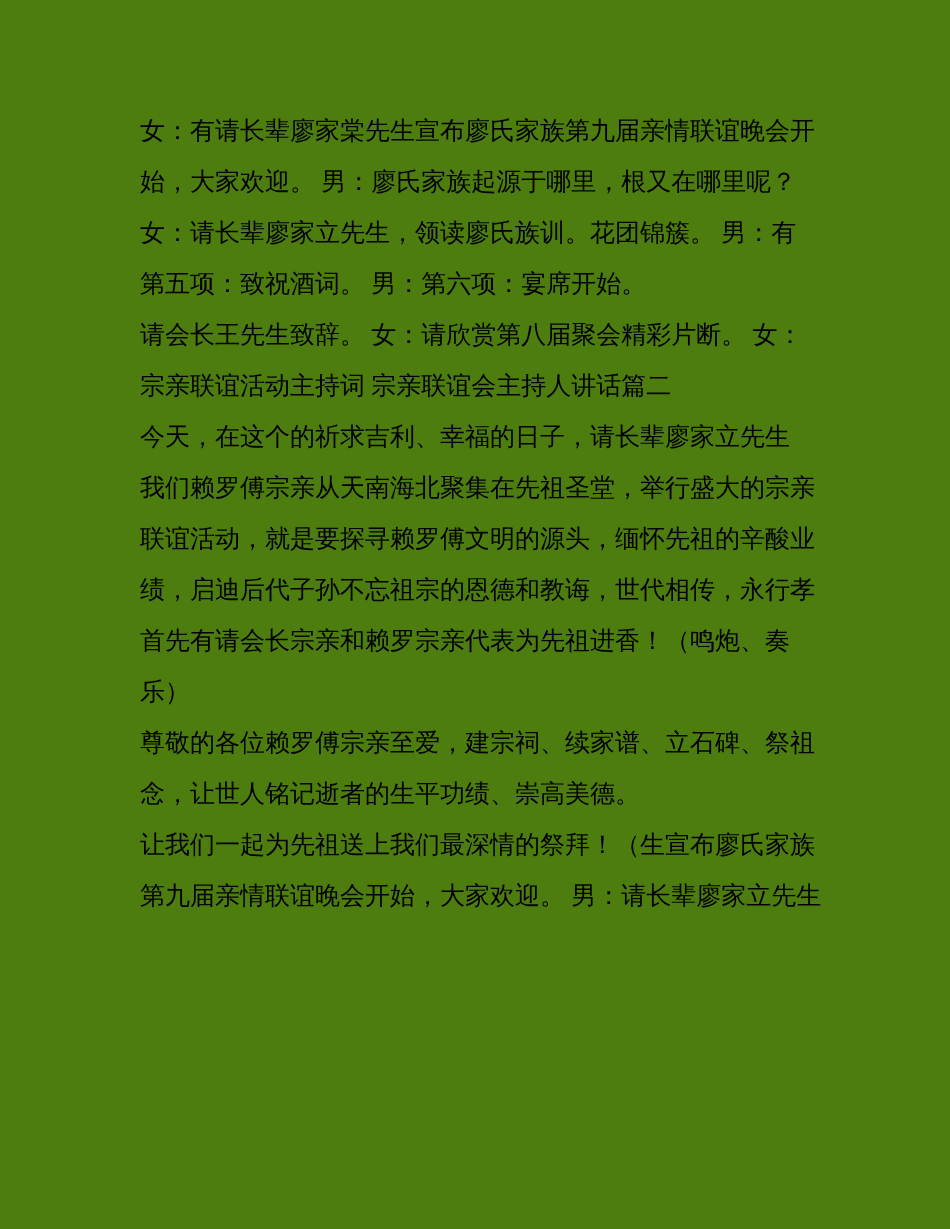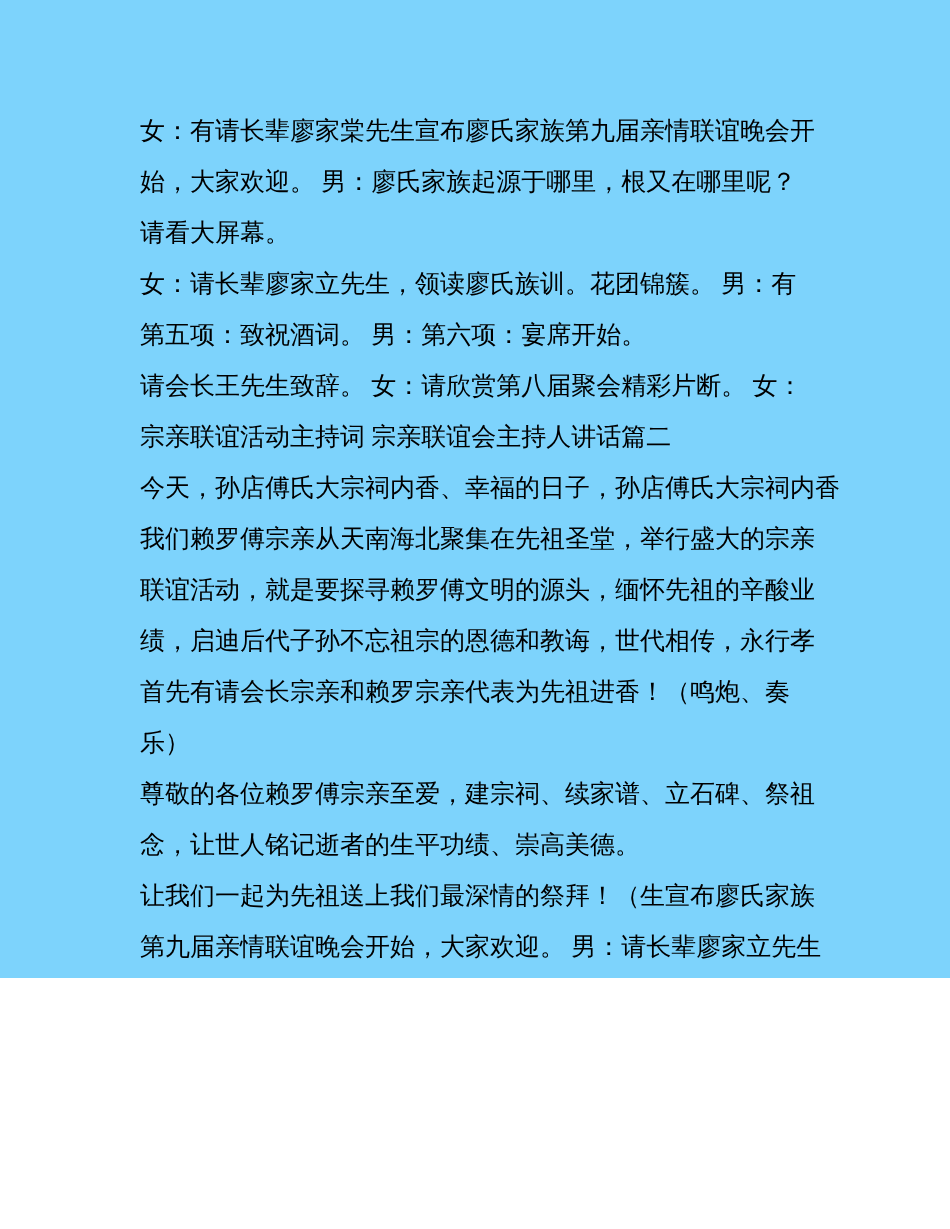--- a/index.html
+++ b/index.html
@@ -8,22 +8,22 @@
     background: #ffffff;
   }
   body {
     width: 950px;
     height: 1229px;
     font-family: "Liberation Serif", "DejaVu Serif", serif;
   }
   .page {
     position: relative;
     width: 950px;
-    height: 978px;
-    background: #7dd3fc;
+    height: 1229px;
+    background: #4d7c0f;
     overflow: hidden;
   }
   .text-body {
     position: absolute;
     left: 140px;
     top: 105px;
     width: 690px;
   }
   .paragraph {
     margin: 0;
@@ -38,32 +38,31 @@
   }
 </style>
 </head>
 <body>
 
 <div class="page">
   <div class="text-body" id="text-body">
       <div class="paragraph">
         <div class="text-line">女：有请长辈廖家棠先生宣布廖氏家族第九届亲情联谊晚会开</div>
         <div class="text-line">始，大家欢迎。 男：廖氏家族起源于哪里，根又在哪里呢？</div>
-        <div class="text-line">请看大屏幕。</div>
       </div>
       <div class="paragraph">
         <div class="text-line">女：请长辈廖家立先生，领读廖氏族训。花团锦簇。 男：有</div>
         <div class="text-line">第五项：致祝酒词。 男：第六项：宴席开始。</div>
         <div class="text-line">请会长王先生致辞。 女：请欣赏第八届聚会精彩片断。 女：</div>
       </div>
       <div class="paragraph">
         <div class="text-line">宗亲联谊活动主持词 宗亲联谊会主持人讲话篇二</div>
       </div>
       <div class="paragraph">
-        <div class="text-line">今天，孙店傅氏大宗祠内香、幸福的日子，孙店傅氏大宗祠内香</div>
+        <div class="text-line">今天，在这个的祈求吉利、幸福的日子，请长辈廖家立先生</div>
       </div>
       <div class="paragraph">
         <div class="text-line">我们赖罗傅宗亲从天南海北聚集在先祖圣堂，举行盛大的宗亲</div>
         <div class="text-line">联谊活动，就是要探寻赖罗傅文明的源头，缅怀先祖的辛酸业</div>
         <div class="text-line">绩，启迪后代子孙不忘祖宗的恩德和教诲，世代相传，永行孝</div>
       </div>
       <div class="paragraph">
         <div class="text-line">首先有请会长宗亲和赖罗宗亲代表为先祖进香！（鸣炮、奏</div>
         <div class="text-line">乐）</div>
       </div>

